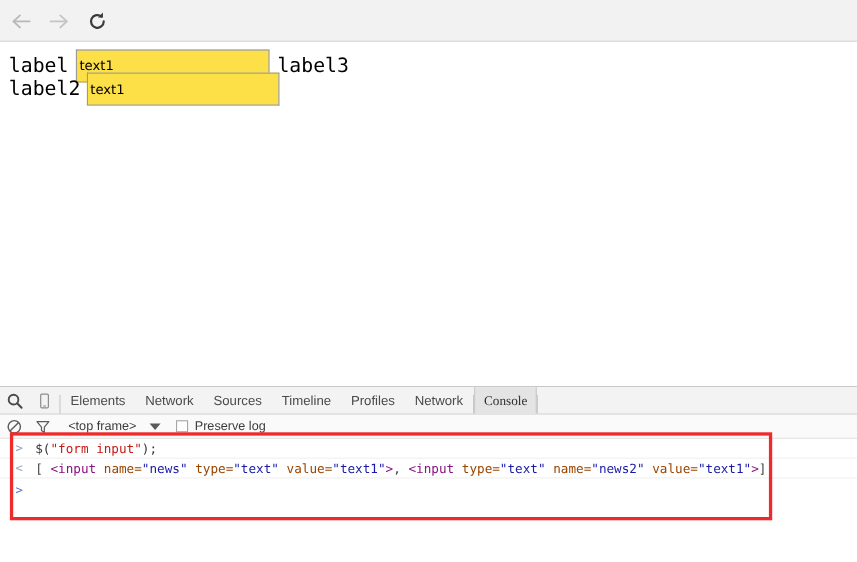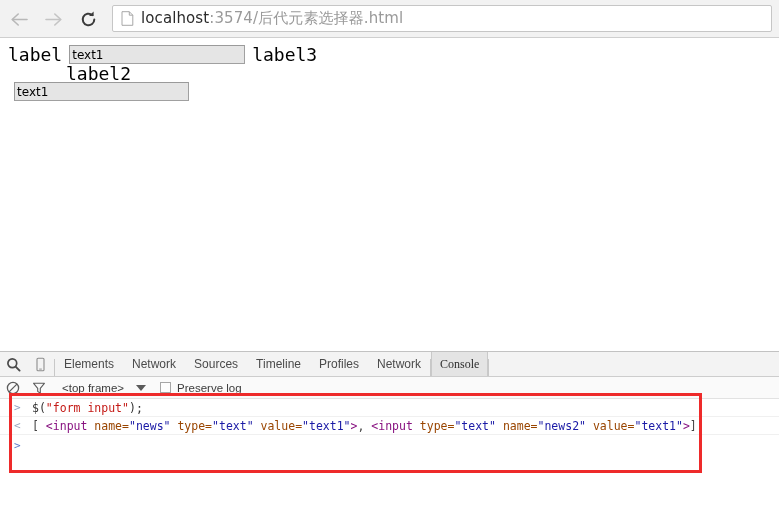--- a/index.html
+++ b/index.html
@@ -67,38 +67,38 @@
     background: #ffffff;
     overflow: hidden;
   }
   .form-row {
     position: absolute;
     display: flex;
     align-items: center;
     white-space: nowrap;
   }
   .row-1 { left: 8px; top: 7px; }
-  .row-2 { left: 8px; top: 28px; flex-direction: column; }
+  .row-2 { left: 8px; top: 28px; }
 
   .form-label {
     font-family: "DejaVu Sans Mono", monospace;
     font-size: 18px;
     color: #000000;
     line-height: 16px;
   }
   .text-input {
     font-family: "DejaVu Sans", sans-serif;
     font-size: 12px;
     color: #000000;
-    background: #e5e5e5;
+    background: #fde047;
     border: 1px solid #a0a0a0;
     border-top-color: #9a9a9a;
     border-left-color: #9a9a9a;
     box-sizing: border-box;
-    height: 19px;
+    height: 30px;
     padding: 0 2px;
     outline: none;
   }
   .input-1 { width: 176px; margin-left: 7px; }
   .input-2 { width: 175px; margin-left: 6px; }
   .label-3 { margin-left: 7px; text-align: right; }
 
   
   .devtools {
     position: absolute;
@@ -266,27 +266,20 @@
     </svg>
   </div>
 
   <div class="nav-btn nav-reload">
     <svg width="19" height="19" viewBox="0 0 19 19">
       <path d="M15.3 9.5 A5.8 5.8 0 1 1 13.3 5.1" fill="none" stroke="#3a3a3a" stroke-width="2" stroke-linecap="round"></path>
       <path d="M14.6 1.4 L14.6 6.0 L10.0 6.0 Z" fill="#3a3a3a"></path>
     </svg>
   </div>
 
-  <div class="omnibox">
-    <svg class="page-icon" viewBox="0 0 13 15">
-      <path d="M1 0.7 L8.3 0.7 L11.8 4.2 L11.8 14.3 L1 14.3 Z" fill="#ffffff" stroke="#9e9e9e" stroke-width="0.9"></path>
-      <path d="M8.3 0.7 L8.3 4.2 L11.8 4.2" fill="none" stroke="#9e9e9e" stroke-width="0.9"></path>
-    </svg>
-    <span class="url-text"><span class="url-host">localhost</span><span class="url-rest">:3574/后代元素选择器.html</span></span>
-  </div>
 </div>
 
 <div class="page-viewport">
 
   <div class="form-row row-1">
     <span class="form-label">label</span>
     <input class="text-input input-1" type="text" value="text1" style="">
     <span class="form-label label-3">label3</span>
   </div>
 

